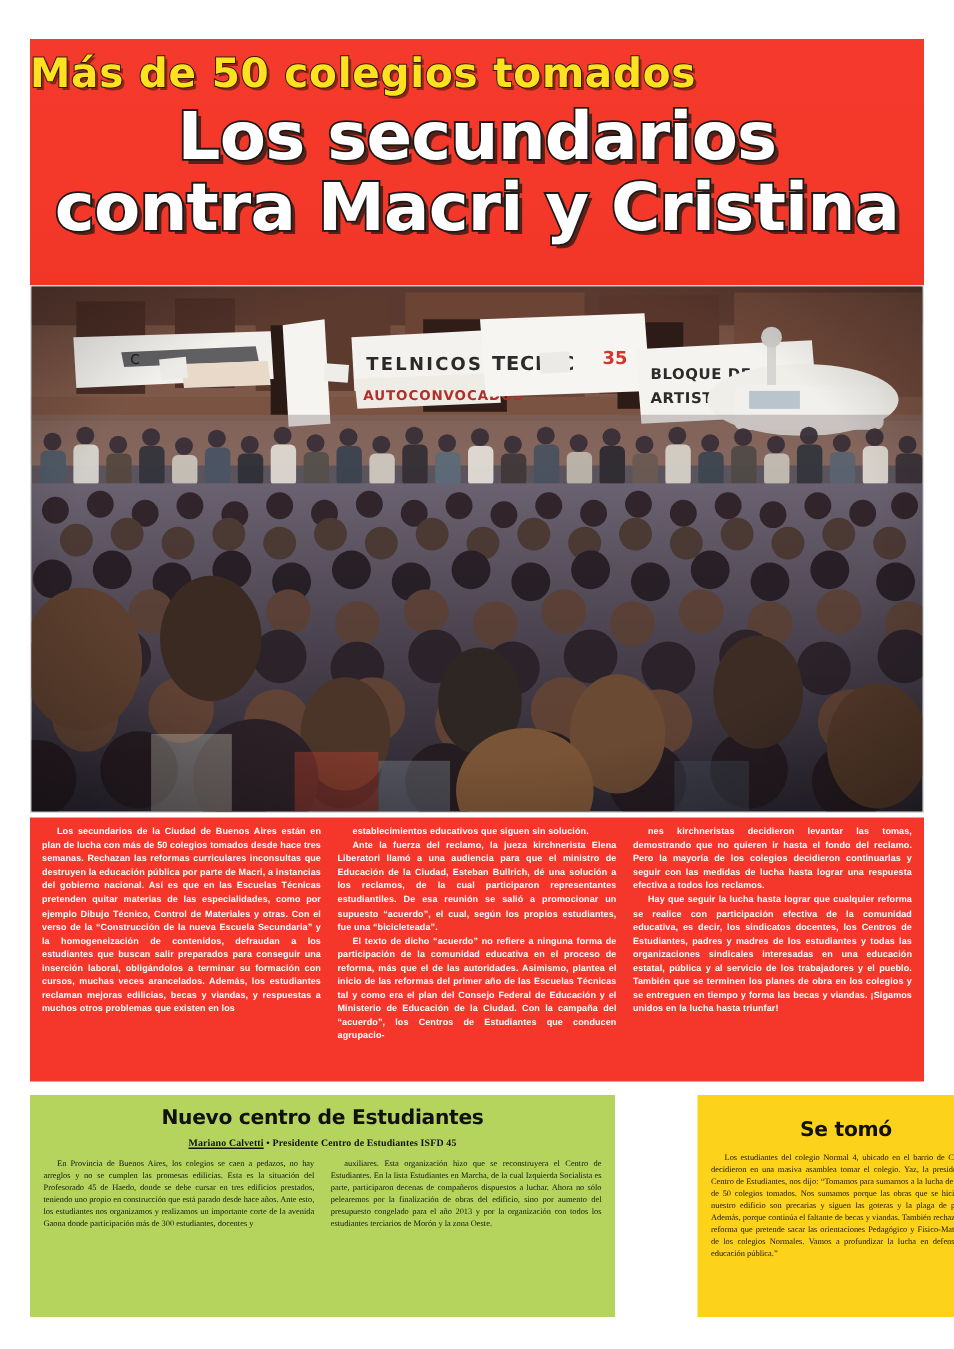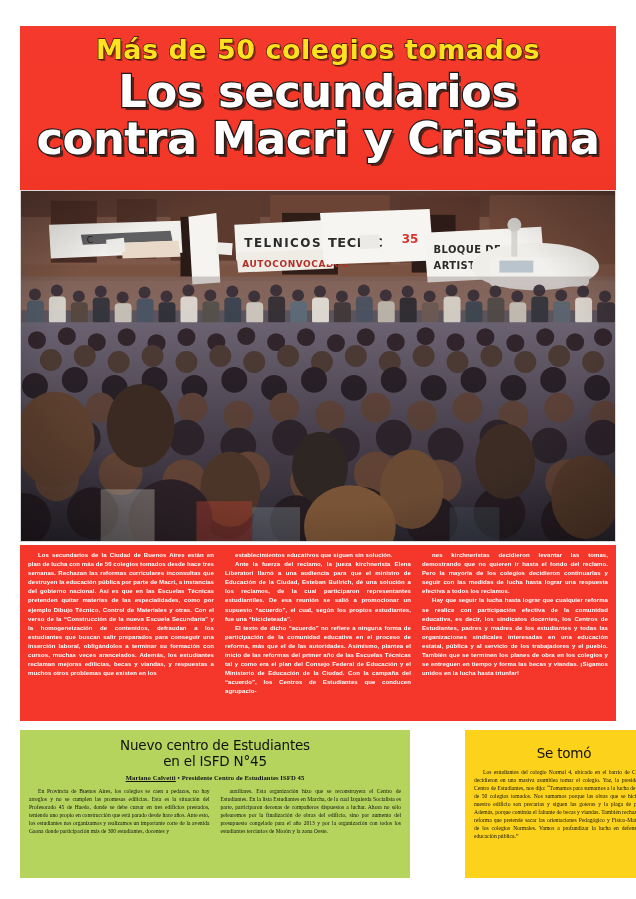--- a/index.html
+++ b/index.html
@@ -13,21 +13,20 @@
     background:#ffffff;box-sizing:border-box;
   }
 
   
   .hero{
     position:absolute;left:20px;top:26px;width:596px;height:190px;
     background:linear-gradient(180deg,#f43a2c 0%,#f4382a 55%,#ef3325 100%);
     overflow:hidden;
   }
   .kicker{
-    text-align:center;
     font-family:"DejaVu Sans", sans-serif;
     font-weight:700;
     font-size:27px;
     letter-spacing:0.5px;
     color:#ffe11f;
     margin-top:10px;
     -webkit-text-stroke:1.3px #2b1b10;
     paint-order:stroke fill;
     text-shadow:2px 2px 0 rgba(60,20,10,.55);
     line-height:1.05;
@@ -85,21 +84,21 @@
     position:absolute;left:20px;top:730px;width:390px;height:148px;
     background:#b5d45e;box-sizing:border-box;padding:8px 9px 6px 9px;
   }
   .box-yellow{
     position:absolute;left:418px;top:730px;width:198px;height:148px;
     background:#fcd21b;box-sizing:border-box;padding:16px 9px 6px 9px;margin-left:47px;
   }
   .box-title{
     text-align:center;
     font-family:"DejaVu Sans", sans-serif;
-    font-weight:400;
+    font-weight:700;
     font-size:13.5px;
     line-height:15.5px;
     color:#111111;
     letter-spacing:-0.2px;
   }
   .box-title .t2{display:block;}
   .byline{
     text-align:center;
     font-family:"Liberation Serif", serif;
     font-weight:700;
@@ -427,21 +426,20 @@
       <div class="col">
         <p>nes kirchneristas decidieron levantar las tomas, demostrando que no quieren ir hasta el fondo del reclamo. Pero la mayoría de los colegios decidieron continuarlas y seguir con las medidas de lucha hasta lograr una respuesta efectiva a todos los reclamos.</p>
         <p>Hay que seguir la lucha hasta lograr que cualquier reforma se realice con participación efectiva de la comunidad educativa, es decir, los sindicatos docentes, los Centros de Estudiantes, padres y madres de los estudiantes y todas las organizaciones sindicales interesadas en una educación estatal, pública y al servicio de los trabajadores y el pueblo. También que se terminen los planes de obra en los colegios y se entreguen en tiempo y forma las becas y viandas. ¡Sigamos unidos en la lucha hasta triunfar!</p>
       </div>
     </div>
   </div>
 
   <div class="box-green">
     <div class="box-title">
       <span>Nuevo centro de Estudiantes</span>
-      <span class="t2">en el ISFD N°45</span>
     </div>
     <div class="byline">
       <span class="nm">Mariano Calvetti</span><span> • </span><span>Presidente Centro de Estudiantes ISFD 45</span>
     </div>
     <div class="box-cols">
       <div class="box-col">
         <p>En Provincia de Buenos Aires, los colegios se caen a pedazos, no hay arreglos y no se cumplen las promesas edilicias. Esta es la situación del Profesorado 45 de Haedo, donde se debe cursar en tres edificios prestados, teniendo uno propio en construcción que está parado desde hace años. Ante esto, los estudiantes nos organizamos y realizamos un importante corte de la avenida Gaona donde participación más de 300 estudiantes, docentes y</p>
       </div>
       <div class="box-col">
         <p>auxiliares. Esta organización hizo que se reconstruyera el Centro de Estudiantes. En la lista Estudiantes en Marcha, de la cual Izquierda Socialista es parte, participaron decenas de compañeros dispuestos a luchar. Ahora no sólo pelearemos por la finalización de obras del edificio, sino por aumento del presupuesto congelado para el año 2013 y por la organización con todos los estudiantes terciarios de Morón y la zona Oeste.</p>

